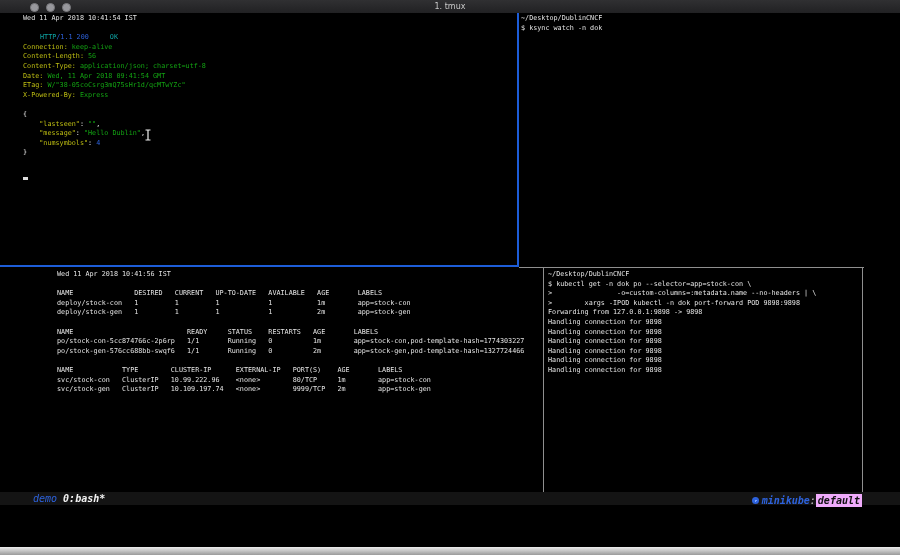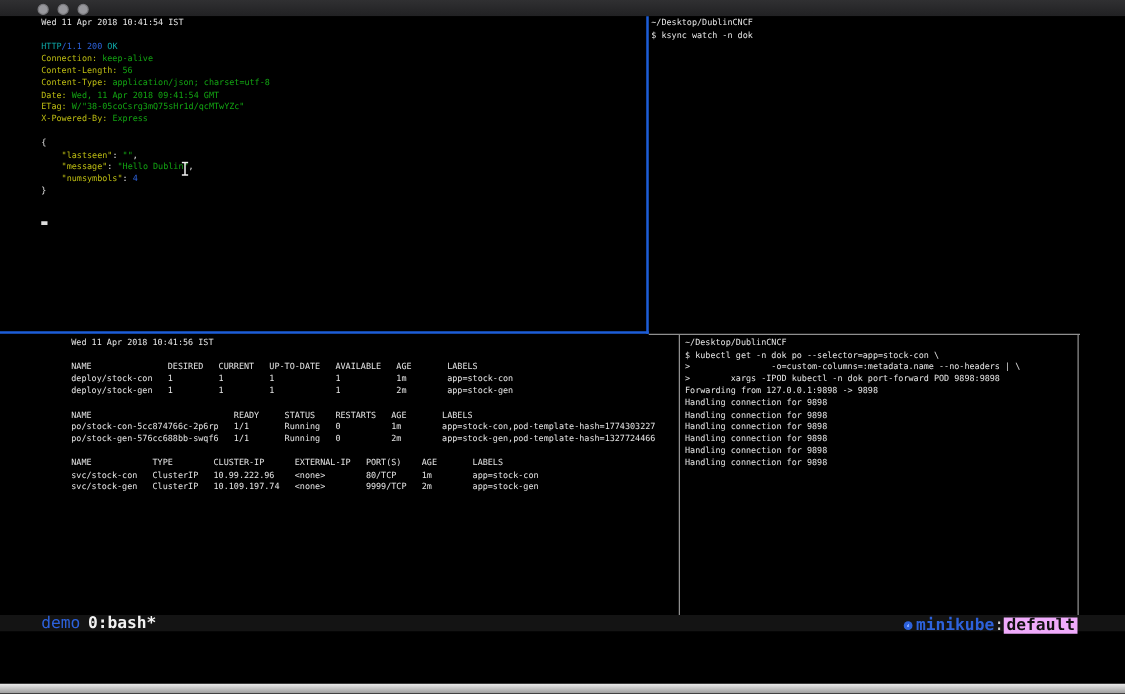--- a/index.html
+++ b/index.html
@@ -13,34 +13,34 @@
   .wtitle{position:absolute;left:0;top:2px;width:100%;text-align:center;
           font-family:"DejaVu Sans",sans-serif;font-size:8px;color:#c9c9c9;}
   
   .vline-blue{position:absolute;left:517px;top:13px;width:2px;height:254px;background:#1d5dd8;}
   .hline-blue{position:absolute;left:0px;top:265px;width:519px;height:2px;background:#1d5dd8;}
   .hline-gray{position:absolute;left:519px;top:267px;width:345px;height:1px;background:#8f8f8f;}
   .vline-gray-mid{position:absolute;left:543px;top:268px;width:1px;height:224px;background:#8f8f8f;}
   .vline-gray-right{position:absolute;left:862px;top:268px;width:1px;height:224px;background:#8f8f8f;}
   
   .pane{position:absolute;white-space:pre;font-size:6.75px;line-height:9.6px;color:#e4e4e4;}
-  .pane-top-left{left:33px;top:14px;width:480px;height:250px;}
+  .pane-top-left{left:23px;top:14px;width:480px;height:250px;}
   .pane-top-right{left:521px;top:14px;width:375px;height:250px;}
   .pane-bottom-left{left:33px;top:270px;width:505px;height:220px;margin-left:24px;}
   .pane-bottom-right{left:548px;top:270px;width:310px;height:220px;}
   .tline{height:9.6px;}
   .c-w{color:#e4e4e4;}
   .c-y{color:#bdbd12;}
   .c-g{color:#12a312;}
   .c-b{color:#2d62dc;}
-  .c-c{color:#0ea6a6;}
+  .c-c{color:#0ea6a6;margin-left:17px;}
   .c-cur{display:inline-block;width:5px;height:3px;background:#dcdcdc;}
   
   .statusbar{position:absolute;left:0;top:492px;width:900px;height:13px;background:#141414;
-             font-size:13px;line-height:13px;}
+             font-size:10px;line-height:13px;font-style:italic;}
   .status-left{position:absolute;left:33px;top:0;display:flex;align-items:center;}
   .status-session{color:#2d62dc;}
   .status-window{color:#f2f2f2;font-weight:bold;margin-left:6px;}
   .status-right{position:absolute;right:38px;top:0;display:flex;align-items:center;height:16px;}
   .k8s-icon{display:inline-block;width:7px;height:7px;border-radius:50%;
             background:radial-gradient(circle at 50% 50%, #7fa6ff 0 1px, #2d62dc 1px 100%);
             margin-right:3px;}
   .status-context{color:#2d62dc;font-weight:bold;}
   .status-colon{color:#cfcfcf;}
   .status-namespace{background:#f0abfc;color:#111;padding:0 2px;font-weight:bold;}
@@ -54,20 +54,21 @@
 <body>
 
 <div class="screen">
 
   <div class="titlebar">
     <div class="traffic">
       <div class="dot"></div>
       <div class="dot"></div>
       <div class="dot"></div>
     </div>
+    <div class="wtitle">1. tmux</div>
   </div>
 
   <div class="pane pane-top-left"><div class="tline"><span class="c-w">Wed 11 Apr 2018 10:41:54 IST</span></div><div class="tline"></div><div class="tline"><span class="c-c">HTTP</span><span class="c-b">/1.1 200</span><span class="c-c"> OK</span></div><div class="tline"><span class="c-y">Connection:</span><span class="c-g"> keep-alive</span></div><div class="tline"><span class="c-y">Content-Length:</span><span class="c-g"> 56</span></div><div class="tline"><span class="c-y">Content-Type:</span><span class="c-g"> application/json; charset=utf-8</span></div><div class="tline"><span class="c-y">Date:</span><span class="c-g"> Wed, 11 Apr 2018 09:41:54 GMT</span></div><div class="tline"><span class="c-y">ETag:</span><span class="c-g"> W/"38-05coCsrg3mQ75sHr1d/qcMTwYZc"</span></div><div class="tline"><span class="c-y">X-Powered-By:</span><span class="c-g"> Express</span></div><div class="tline"></div><div class="tline"><span class="c-w">{</span></div><div class="tline"><span class="c-y">    "lastseen"</span><span class="c-w">: </span><span class="c-g">""</span><span class="c-w">,</span></div><div class="tline"><span class="c-y">    "message"</span><span class="c-w">: </span><span class="c-g">"Hello Dublin"</span><span class="c-w">,</span></div><div class="tline"><span class="c-y">    "numsymbols"</span><span class="c-w">: </span><span class="c-b">4</span></div><div class="tline"><span class="c-w">}</span></div><div class="tline"></div><div class="tline"></div><div class="tline"><span class="c-cur"> </span></div></div>
 
   <div class="pane pane-top-right"><div class="tline"><span class="c-w">~/Desktop/DublinCNCF</span></div><div class="tline"><span class="c-w">$ ksync watch -n dok</span></div></div>
 
   <div class="pane pane-bottom-left"><div class="tline"><span class="c-w">Wed 11 Apr 2018 10:41:56 IST</span></div><div class="tline"></div><div class="tline"><span class="c-w">NAME               DESIRED   CURRENT   UP-TO-DATE   AVAILABLE   AGE       LABELS</span></div><div class="tline"><span class="c-w">deploy/stock-con   1         1         1            1           1m        app=stock-con</span></div><div class="tline"><span class="c-w">deploy/stock-gen   1         1         1            1           2m        app=stock-gen</span></div><div class="tline"></div><div class="tline"><span class="c-w">NAME                            READY     STATUS    RESTARTS   AGE       LABELS</span></div><div class="tline"><span class="c-w">po/stock-con-5cc874766c-2p6rp   1/1       Running   0          1m        app=stock-con,pod-template-hash=1774303227</span></div><div class="tline"><span class="c-w">po/stock-gen-576cc688bb-swqf6   1/1       Running   0          2m        app=stock-gen,pod-template-hash=1327724466</span></div><div class="tline"></div><div class="tline"><span class="c-w">NAME            TYPE        CLUSTER-IP      EXTERNAL-IP   PORT(S)    AGE       LABELS</span></div><div class="tline"><span class="c-w">svc/stock-con   ClusterIP   10.99.222.96    &lt;none&gt;        80/TCP     1m        app=stock-con</span></div><div class="tline"><span class="c-w">svc/stock-gen   ClusterIP   10.109.197.74   &lt;none&gt;        9999/TCP   2m        app=stock-gen</span></div></div>
 
   <div class="pane pane-bottom-right"><div class="tline"><span class="c-w">~/Desktop/DublinCNCF</span></div><div class="tline"><span class="c-w">$ kubectl get -n dok po --selector=app=stock-con \</span></div><div class="tline"><span class="c-w">&gt;                -o=custom-columns=:metadata.name --no-headers | \</span></div><div class="tline"><span class="c-w">&gt;        xargs -IPOD kubectl -n dok port-forward POD 9898:9898</span></div><div class="tline"><span class="c-w">Forwarding from 127.0.0.1:9898 -&gt; 9898</span></div><div class="tline"><span class="c-w">Handling connection for 9898</span></div><div class="tline"><span class="c-w">Handling connection for 9898</span></div><div class="tline"><span class="c-w">Handling connection for 9898</span></div><div class="tline"><span class="c-w">Handling connection for 9898</span></div><div class="tline"><span class="c-w">Handling connection for 9898</span></div><div class="tline"><span class="c-w">Handling connection for 9898</span></div></div>
 

